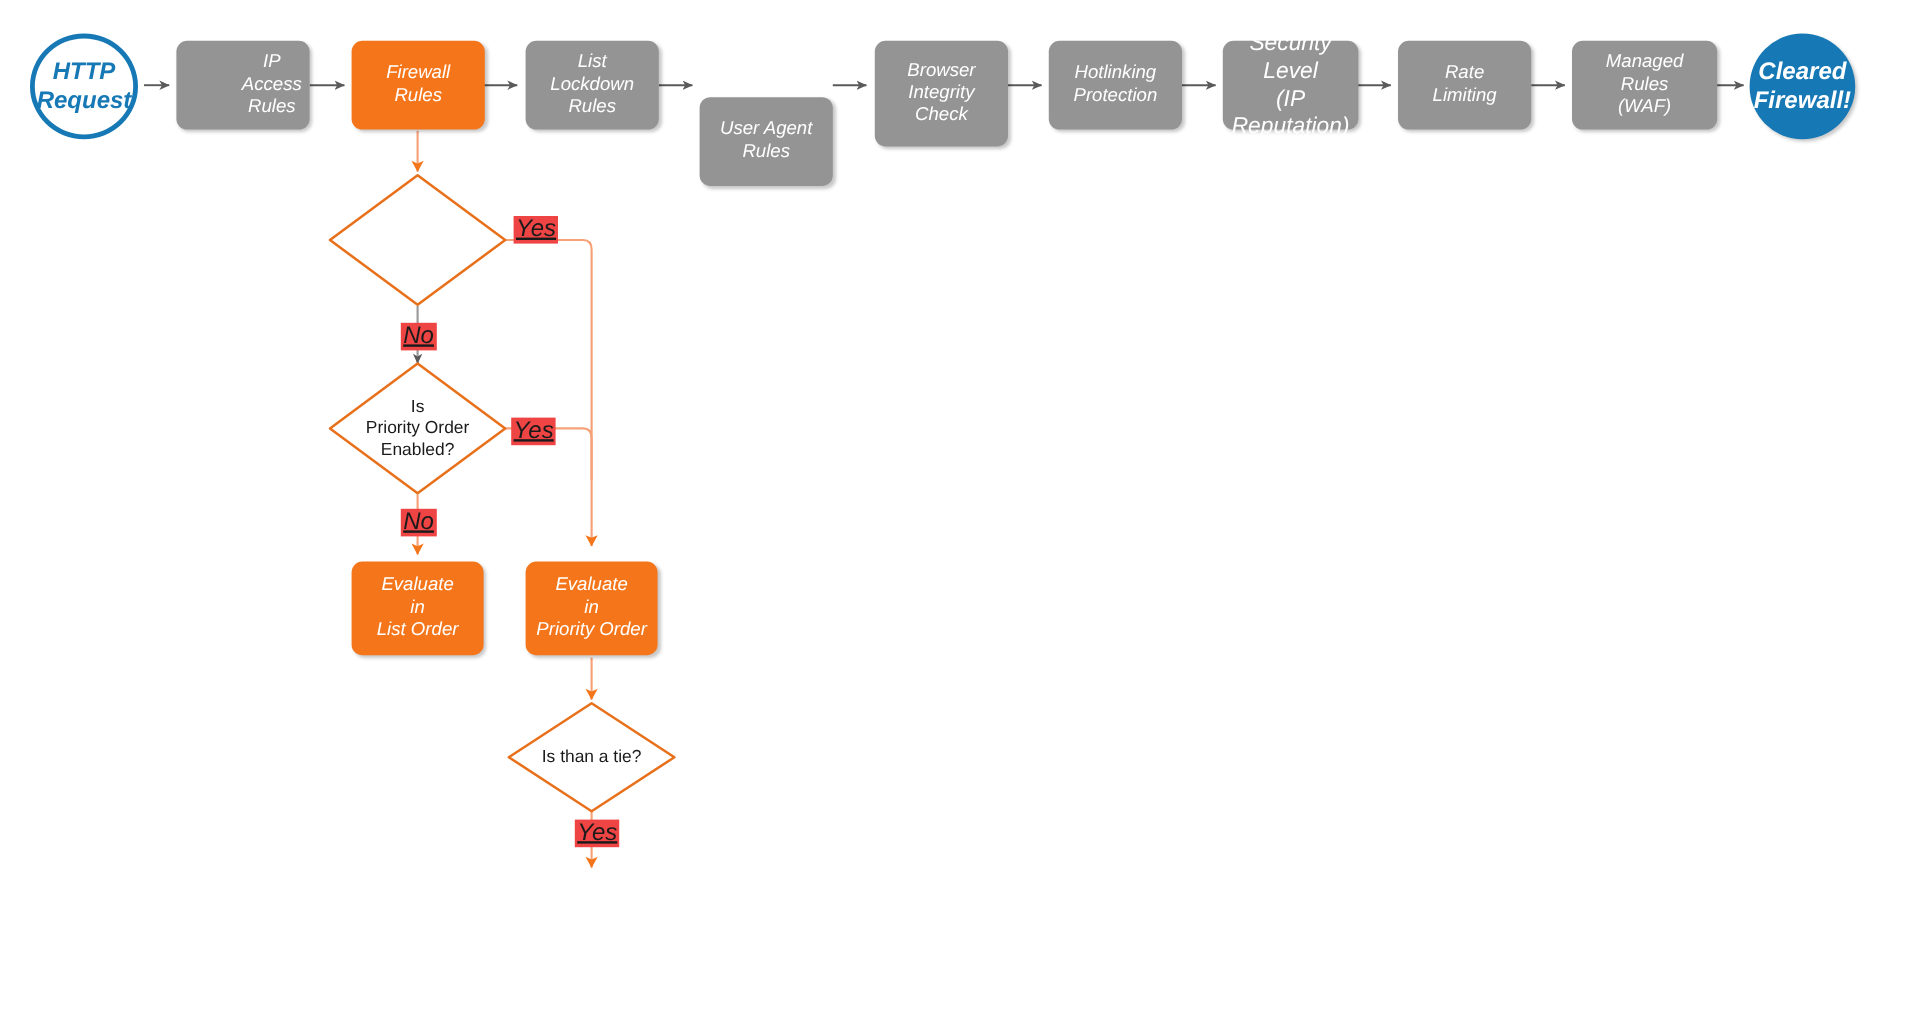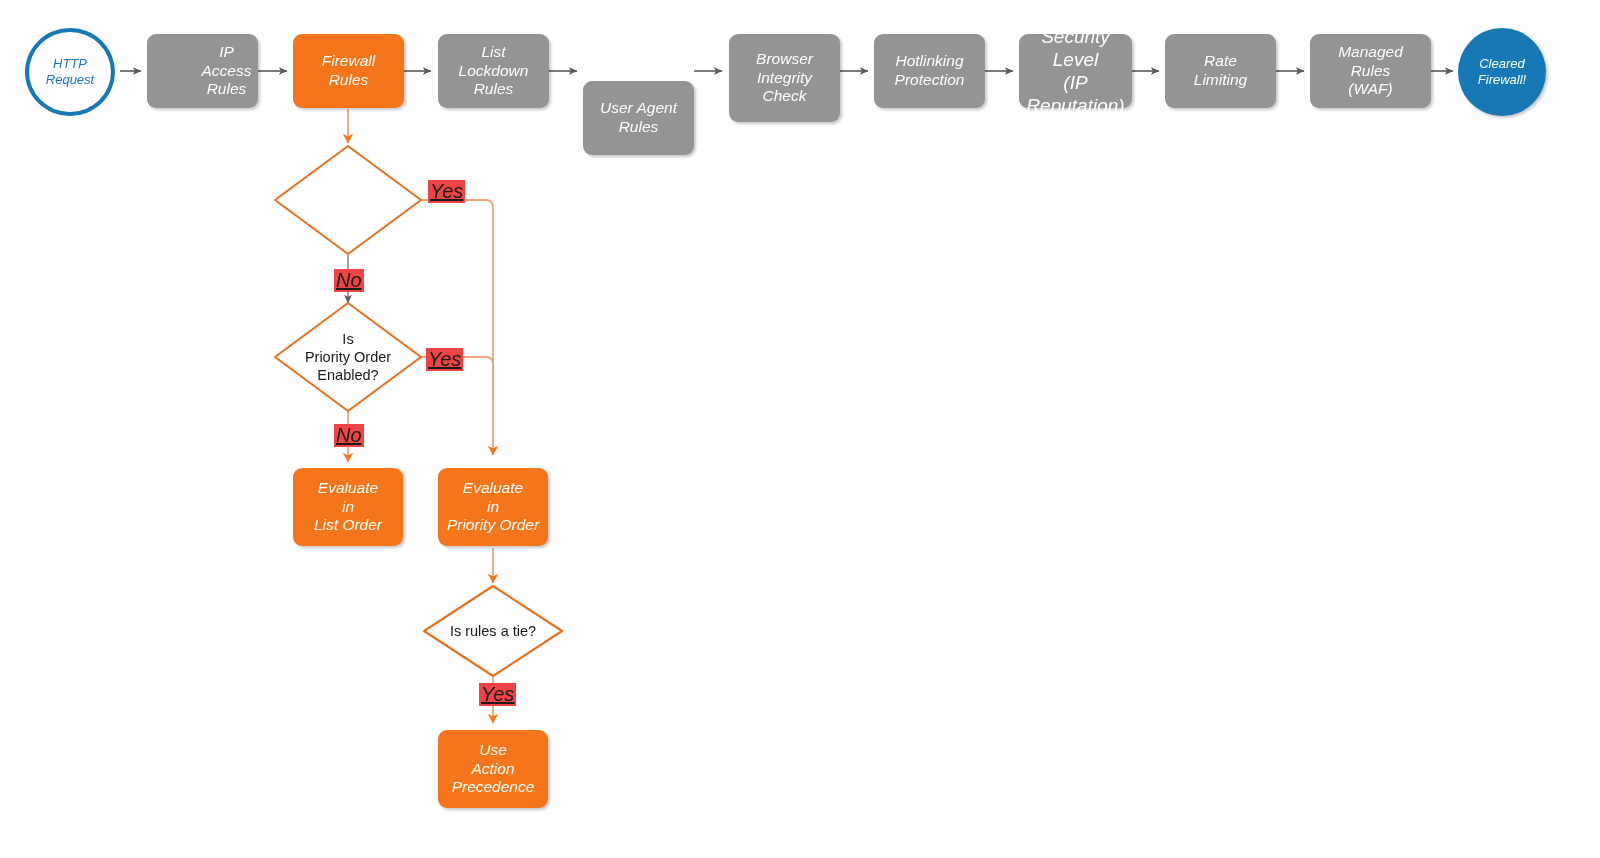--- a/index.html
+++ b/index.html
@@ -44,22 +44,22 @@
   .circle-node {
     position: absolute;
     border-radius: 50%;
     display: flex;
     align-items: center;
     justify-content: center;
     text-align: center;
     line-height: 1.2;
     box-sizing: border-box;
     font-style: italic;
-    font-weight: normal;
-    font-size: 13px;
+    font-weight: bold;
+    font-size: 20px;
     white-space: pre-line;
   }
   .circle-start {
     background: #ffffff;
     border: 4px solid #1678b4;
     color: #1678b4;
   }
   .circle-end {
     background: #1678b4;
     border: none;
@@ -174,37 +174,34 @@
 (WAF)</div>
 
   <div class="circle-node circle-end" style="left:1458px; top:28px; width:88px; height:88px;">Cleared
 Firewall!</div>
 
 
   <div class="diamond-text" style="left:278px; top:326px; width:140px; height:62px;">Is
 Priority Order
 Enabled?</div>
 
-  <div class="diamond-text" style="left:425px; top:616px; width:136px; height:30px;">Is rules a tie?</div>
+  <div class="diamond-text" style="left:425px; top:616px; width:136px; height:30px;">Is than a tie?</div>
 
   <div class="edge-label" style="left:428px; top:180px;">Yes</div>
 
   <div class="edge-label" style="left:334px; top:269px;">No</div>
 
   <div class="edge-label" style="left:426px; top:348px;">Yes</div>
 
   <div class="edge-label" style="left:334px; top:424px;">No</div>
 
   <div class="edge-label" style="left:479px; top:683px;">Yes</div>
 
   <div class="box-node box-orange" style="left:293px; top:468px; width:110px; height:78px;">Evaluate
 in
 List Order</div>
 
   <div class="box-node box-orange" style="left:438px; top:468px; width:110px; height:78px;">Evaluate
 in
 Priority Order</div>
 
-  <div class="box-node box-orange" style="left:438px; top:730px; width:110px; height:78px;">Use
-Action
-Precedence</div>
 
 </div>
 
 </body></html>

